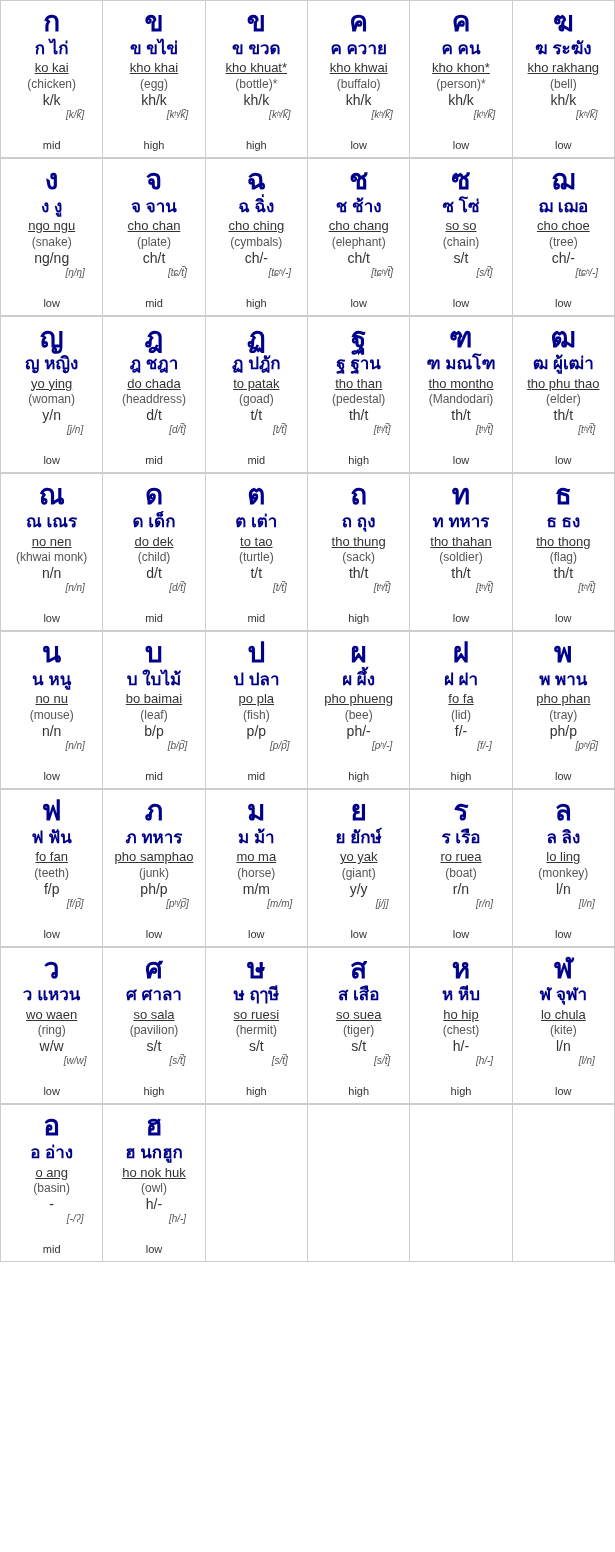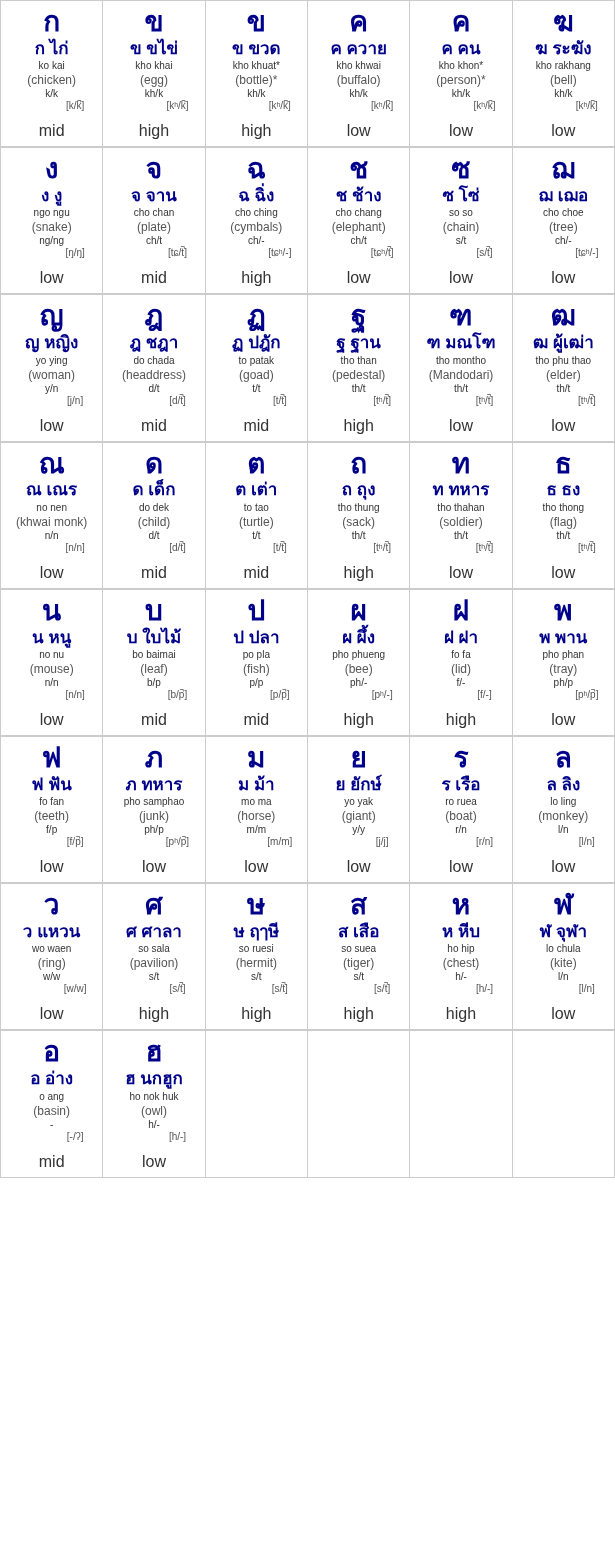--- a/index.html
+++ b/index.html
@@ -32,41 +32,43 @@
       font-weight: bold;
       line-height: 1.1;
     }
     .thai-name {
       font-size: 17px;
       color: #00008B;
       font-weight: bold;
       line-height: 1.2;
     }
     .roman {
-      font-size: 10px;
+      font-size: 13px;
       color: #333;
       line-height: 1.2;
+      text-decoration: underline;
     }
     .paren {
       font-size: 12px;
       color: #555;
     }
     .phoneme {
-      font-size: 10px;
+      font-size: 14px;
       color: #333;
     }
     .ipa {
       font-size: 10px;
       color: #555;
+      font-style: italic;
       margin-left: 47px;
     }
     .tone {
-      font-size: 16px;
+      font-size: 11px;
       color: #333;
-      margin-top: 10px;
+      margin-top: 18px;
     }
     .empty-cell {
       border-right: 1px solid #ccc;
       border-bottom: 1px solid #ccc;
     }
   </style>
 </head>
 <body>
 
 <div id="main-table">

